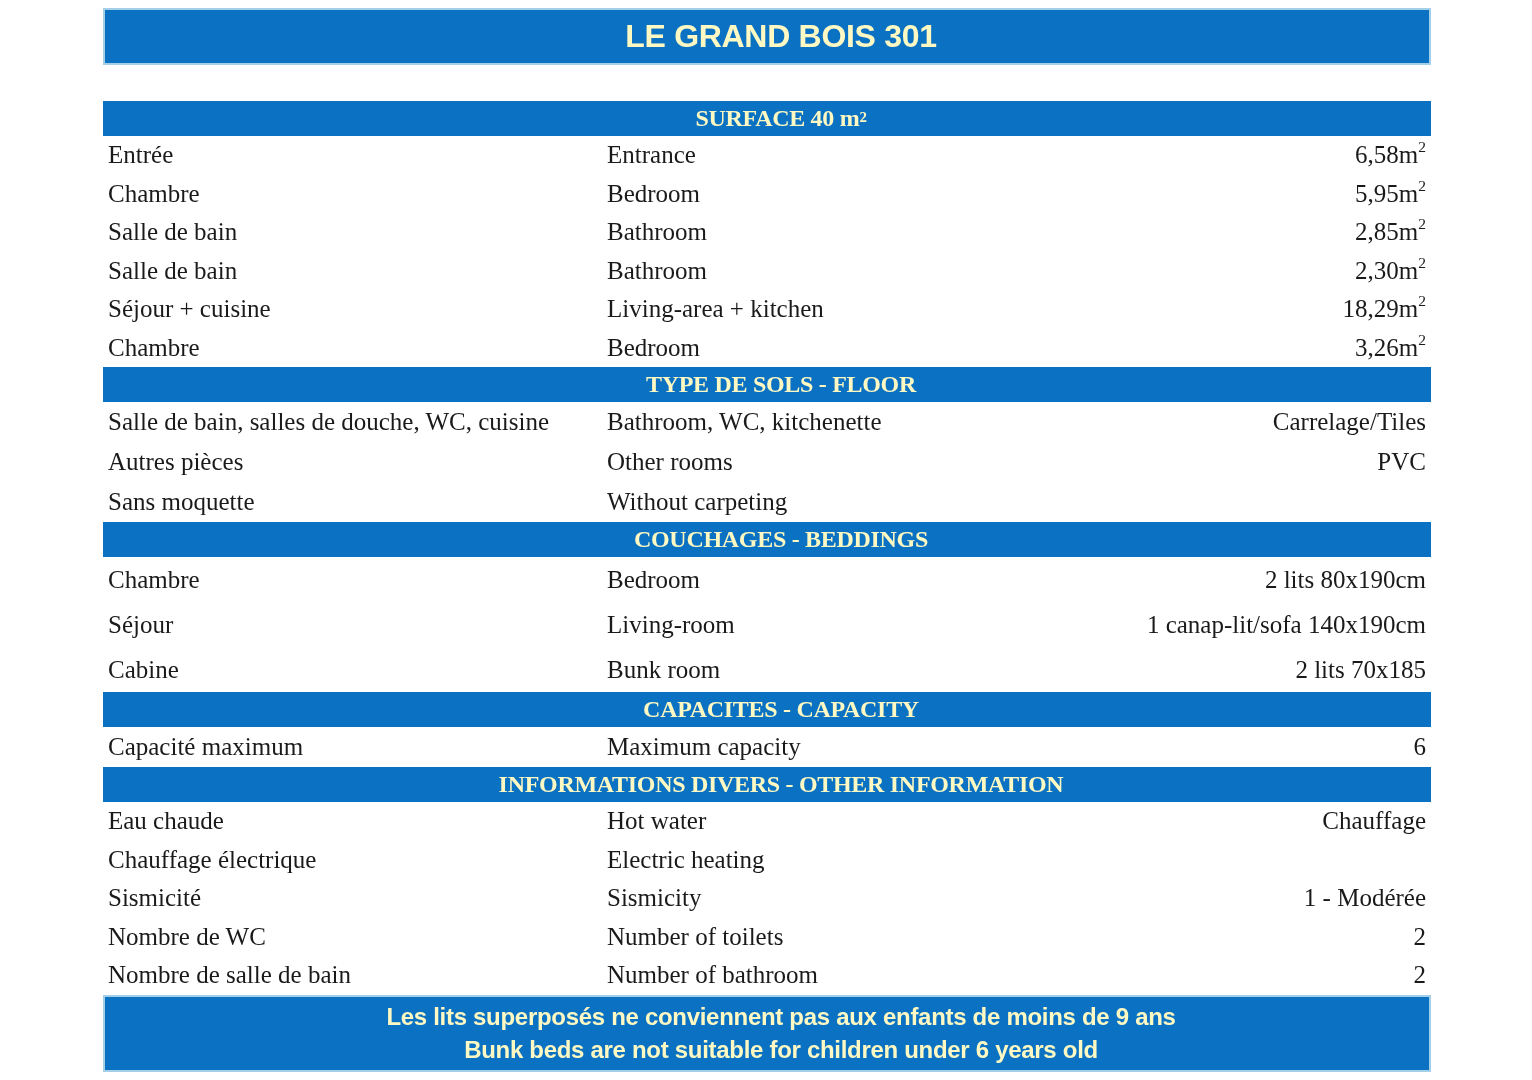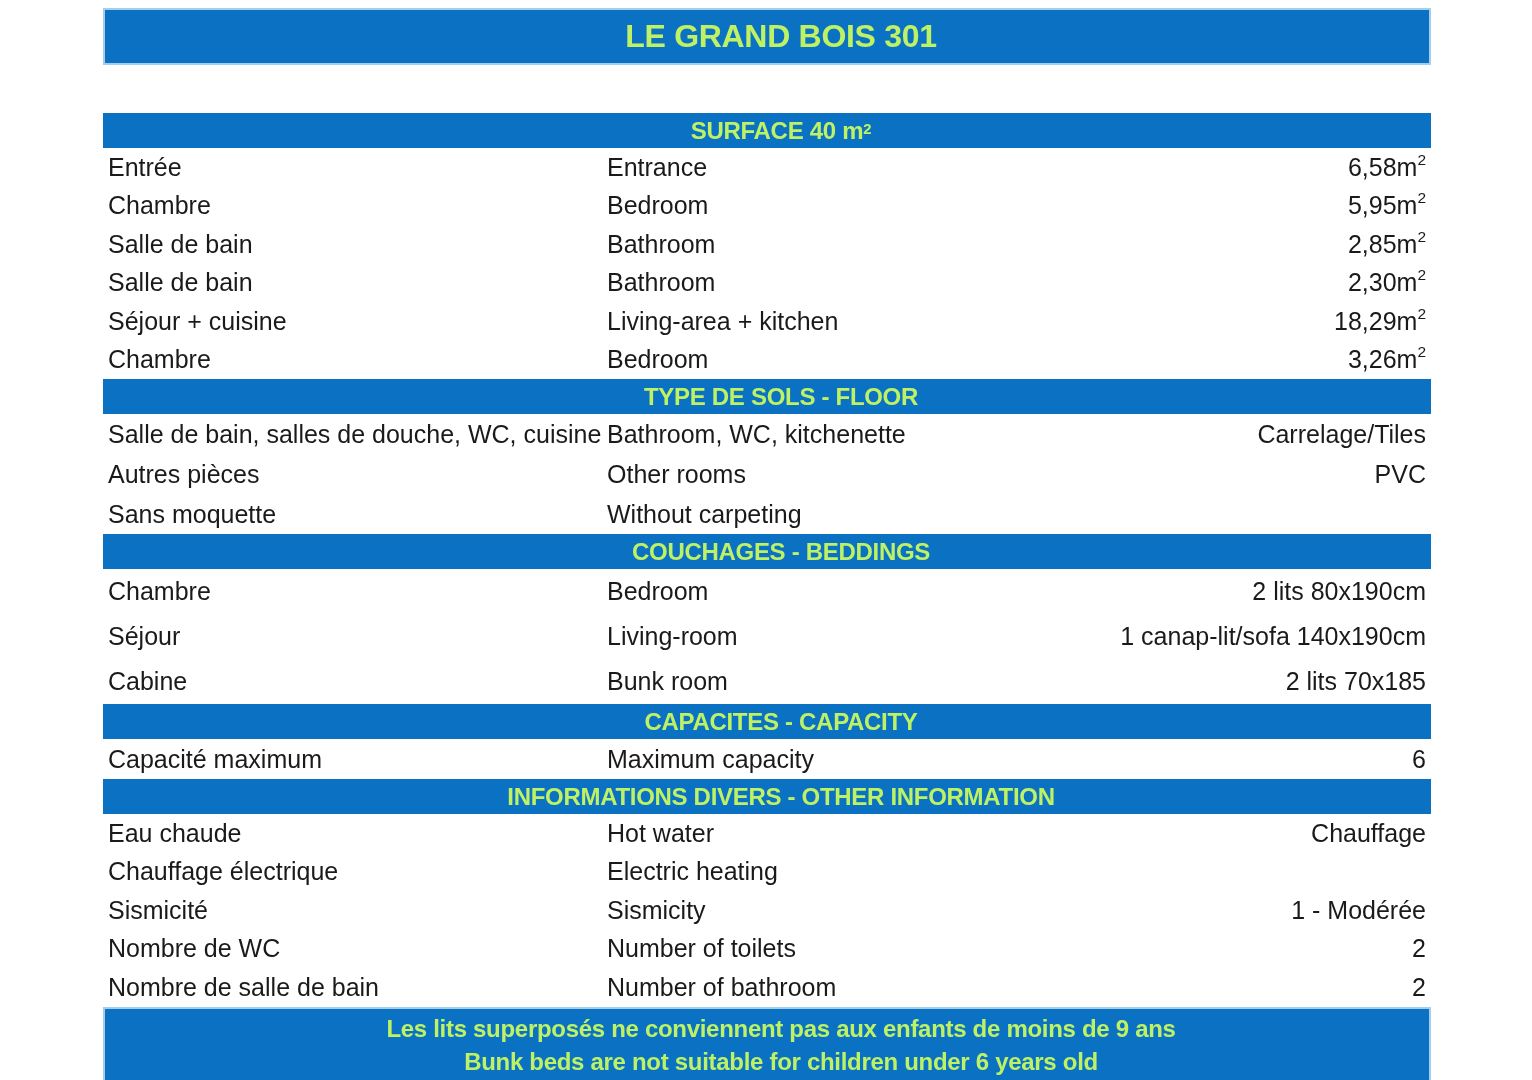--- a/index.html
+++ b/index.html
@@ -10,35 +10,35 @@
     font-family: "Liberation Sans", sans-serif;
     color: #1a1a1a;
   }
   .sheet {
     position: absolute;
     left: 103px; top: 8px;
     width: 1328px;
   }
   .band {
     background: #0b72c3;
-    color: #bef264;
+    color: #fef9c3;
     font-weight: bold;
     display: flex;
     align-items: center;
     justify-content: center;
     width: 100%;
     padding-left: 28px;
   }
   .title-bar {
     height: 57px;
     font-size: 32px;
     letter-spacing: -0.3px;
     border: 2px solid #a4cfe9;
   }
-  .sections { margin-top: 48px; }
+  .sections { margin-top: 36px; font-family: Liberation Serif, serif; }
   .section-header {
     height: 35px;
     font-size: 24px;
     letter-spacing: -0.3px;
   }
   .row {
     display: flex;
     align-items: center;
     width: 100%;
     font-size: 25px;

